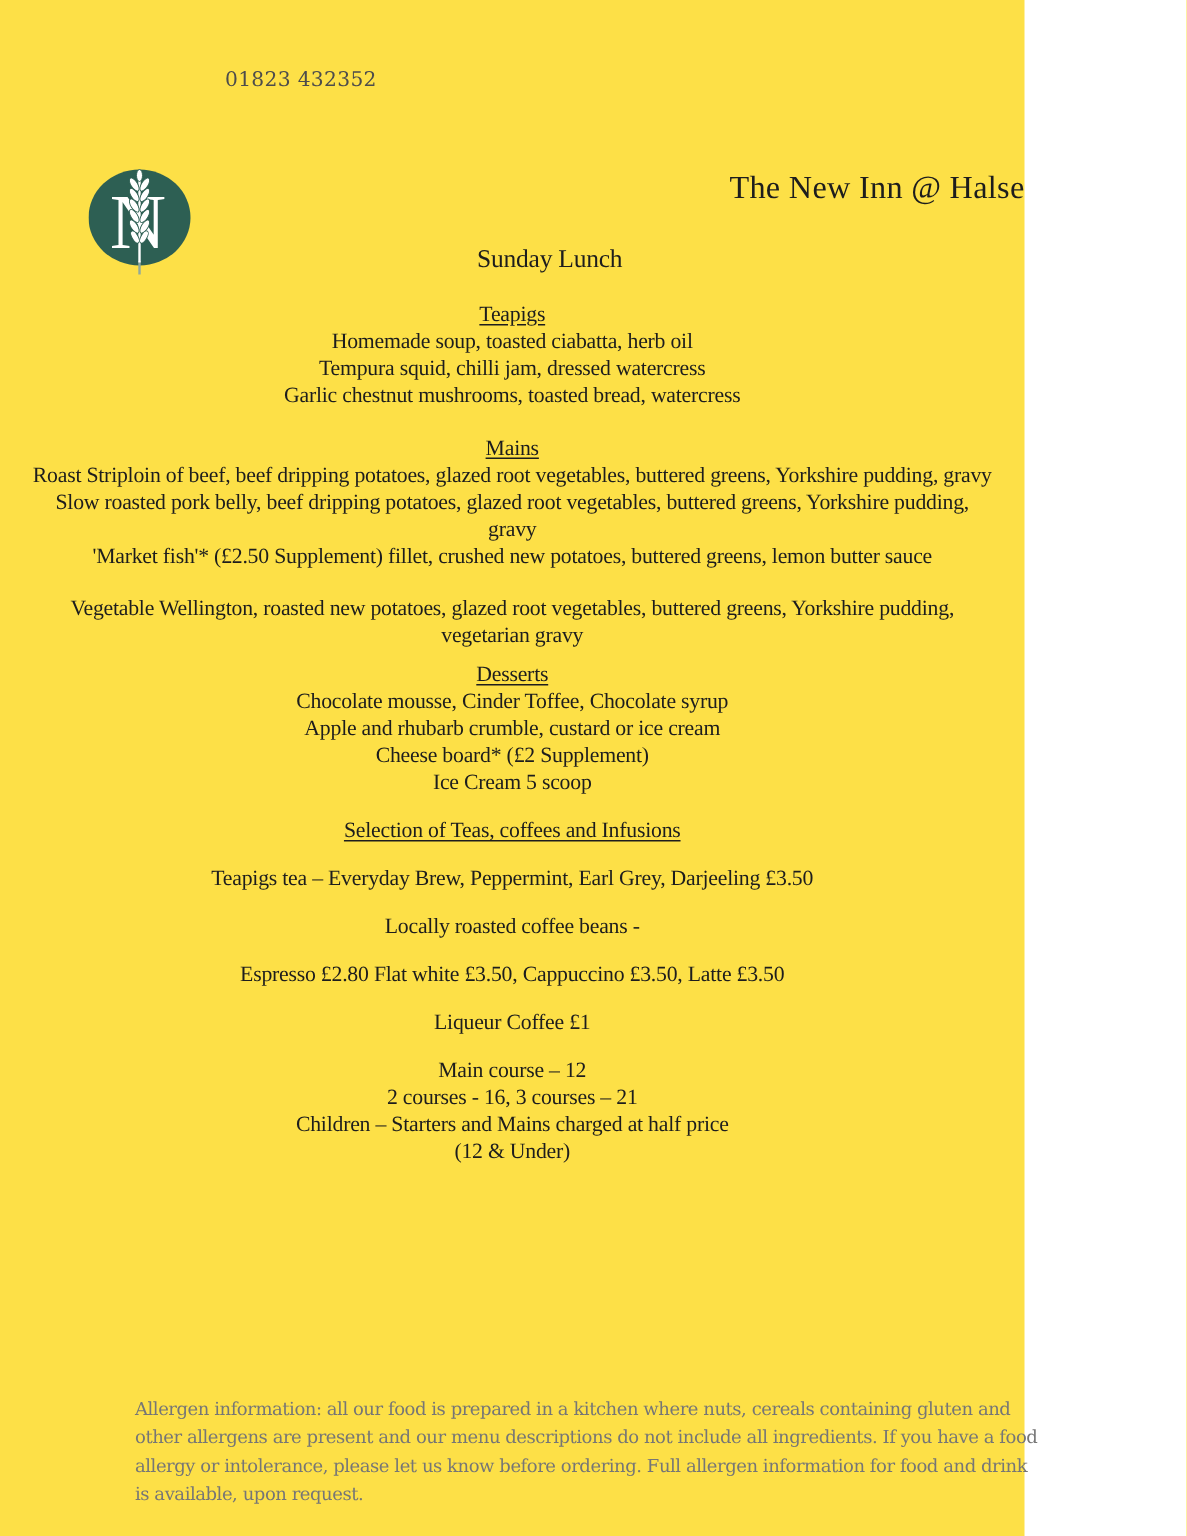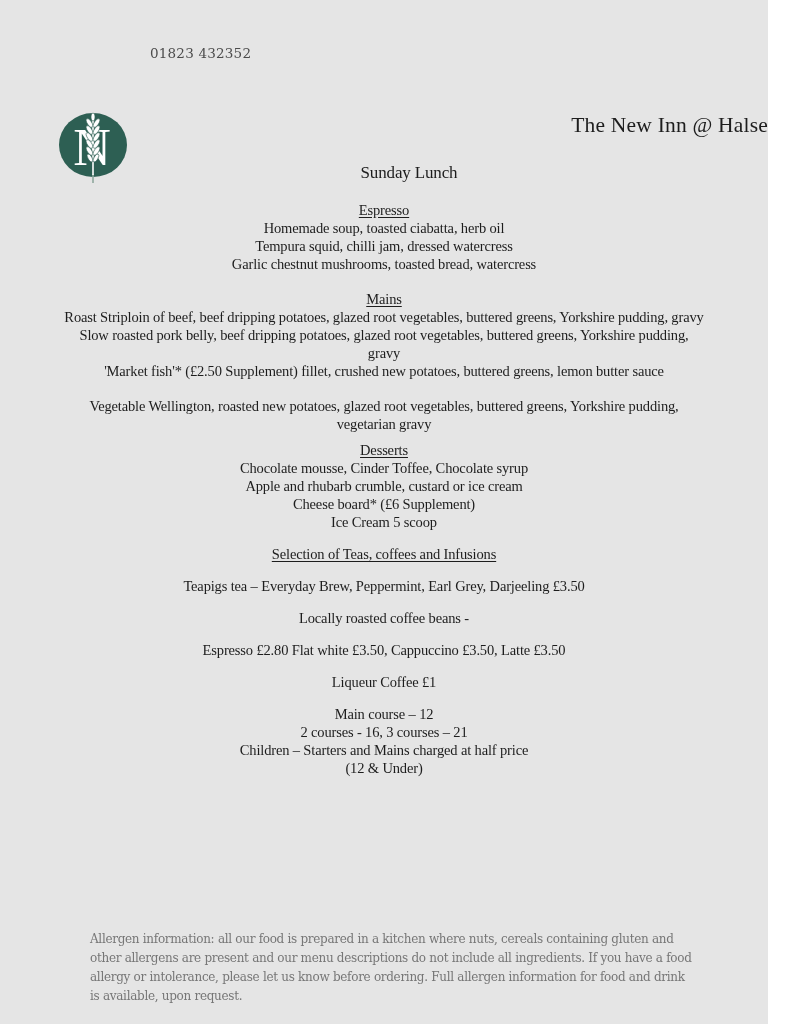--- a/index.html
+++ b/index.html
@@ -6,22 +6,23 @@
   body {
     width: 791px; height: 1024px;
     background: #ffffff;
     font-family: "Liberation Serif", serif;
     color: #1d1d1d;
     position: relative;
     overflow: hidden;
   }
   .page {
     position: relative;
-    width: 768px; height: 1024px;
-    background: #e5e5e5;
+    width: 646px; height: 1024px;
+    background: #fde047;
+    padding-left: 37px;
   }
   .phone {
     position: absolute;
     left: 150px; top: 45px;
     font-family: "DejaVu Serif", serif;
     font-size: 13.5px;
     color: #4c4c4c;
     letter-spacing: 0.2px;
   }
   .logo {
@@ -110,39 +111,39 @@
       </g>
     </svg>
   </div>
 
   <div class="content">
 
     <h1 class="title">The New Inn @ Halse</h1>
     <h2 class="subtitle">Sunday Lunch</h2>
 
     <div class="sec-starters">
-      <div class="heading">Espresso</div>
+      <div class="heading">Teapigs</div>
       <div class="line">Homemade soup, toasted ciabatta, herb oil</div>
       <div class="line">Tempura squid, chilli jam, dressed watercress</div>
       <div class="line">Garlic chestnut mushrooms, toasted bread, watercress</div>
     </div>
 
     <div class="sec-mains">
       <div class="heading">Mains</div>
       <div class="line wide">Roast Striploin of beef, beef dripping potatoes, glazed root vegetables, buttered greens, Yorkshire pudding, gravy</div>
       <div class="line wide">Slow roasted pork belly, beef dripping potatoes, glazed root vegetables, buttered greens, Yorkshire pudding, gravy</div>
       <div class="line wide nowrap">'Market fish'* (£2.50 Supplement) fillet, crushed new potatoes, buttered greens, lemon butter sauce</div>
       <div class="line wide veg">Vegetable Wellington, roasted new potatoes, glazed root vegetables, buttered greens, Yorkshire pudding, vegetarian gravy</div>
     </div>
 
     <div class="sec-desserts">
       <div class="heading">Desserts</div>
       <div class="line">Chocolate mousse, Cinder Toffee, Chocolate syrup</div>
       <div class="line">Apple and rhubarb crumble, custard or ice cream</div>
-      <div class="line">Cheese board* (£6 Supplement)</div>
+      <div class="line">Cheese board* (£2 Supplement)</div>
       <div class="line">Ice Cream 5 scoop</div>
     </div>
 
     <div class="sec-drinks">
       <div class="heading">Selection of Teas, coffees and Infusions</div>
       <div class="line drink-line nowrap">Teapigs tea – Everyday Brew, Peppermint, Earl Grey, Darjeeling £3.50</div>
       <div class="line drink-line">Locally roasted coffee beans -</div>
       <div class="line drink-line nowrap">Espresso £2.80 Flat white £3.50, Cappuccino £3.50, Latte £3.50</div>
       <div class="line drink-line">Liqueur Coffee £1</div>
     </div>

